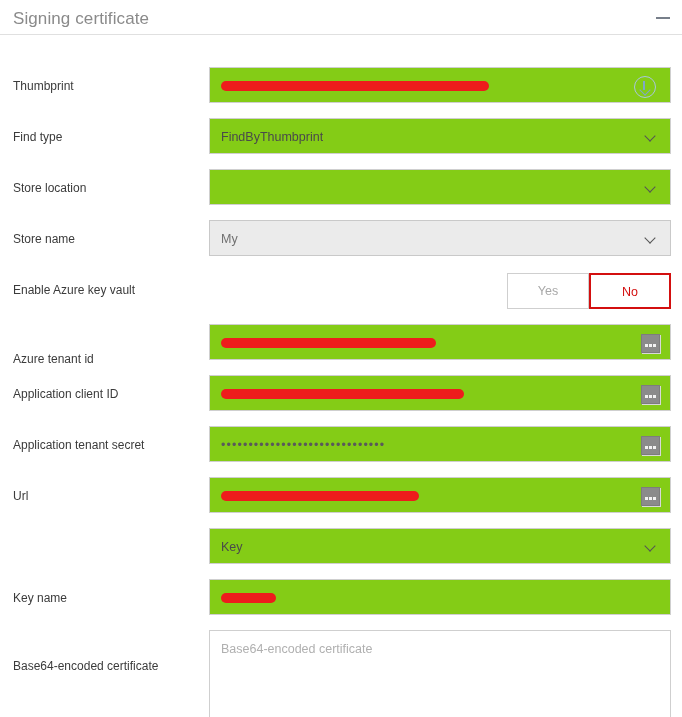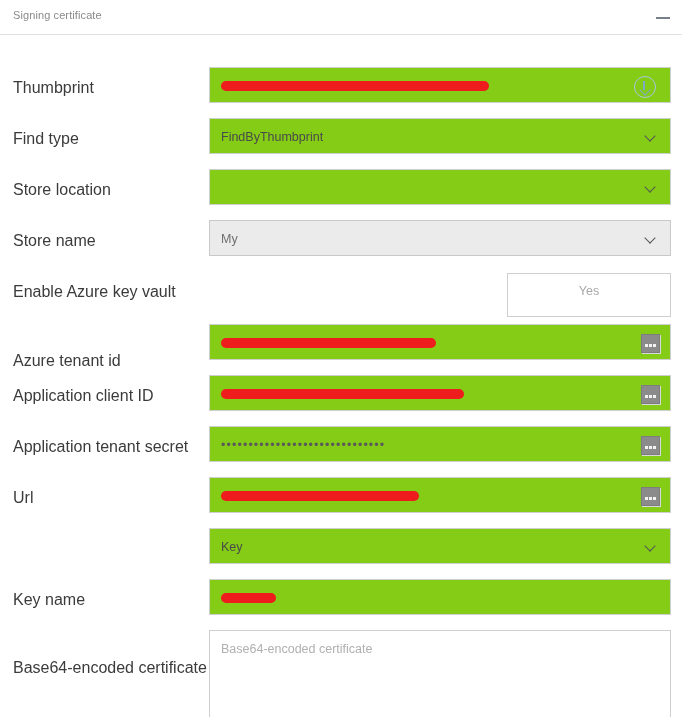--- a/index.html
+++ b/index.html
@@ -23,21 +23,21 @@
     top: 0;
     width: 682px;
     height: 35px;
     border-bottom: 1px solid #e0e0e0;
     box-sizing: border-box;
   }
   .panel-title {
     position: absolute;
     left: 13px;
     top: 9px;
-    font-size: 11px;
+    font-size: 17px;
     color: #8a8a8a;
     letter-spacing: 0.1px;
     white-space: nowrap;
   }
   .collapse-btn {
     position: absolute;
     right: 10px;
     top: 9px;
     width: 18px;
     height: 16px;
@@ -60,21 +60,21 @@
     width: 682px;
   }
   .row {
     position: absolute;
     left: 0;
     width: 682px;
   }
   .row-label {
     position: absolute;
     left: 13px;
-    font-size: 16px;
+    font-size: 12px;
     color: #3b3b3b;
     white-space: nowrap;
   }
 
   .field-wrap {
     position: absolute;
     left: 209px;
     width: 462px;
     box-sizing: border-box;
   }
@@ -206,21 +206,21 @@
   
   .toggle {
     position: absolute;
     left: 507px;
     width: 164px;
     height: 36px;
     display: flex;
   }
   .toggle-opt {
     flex: 1 1 50%;
-    height: 44px;
+    height: 36px;
     line-height: 34px;
     text-align: center;
     font-size: 12.5px;
     box-sizing: border-box;
     cursor: pointer;
     background: #ffffff;
   }
   .toggle-opt.off {
     border: 1px solid #cfcfcf;
     color: #a8a8a8;
@@ -301,20 +301,21 @@
         <div class="value muted">My</div>
         <div class="chevron"></div>
       </div>
     </div>
   </div>
 
   <div class="row" style="top:220px;">
     <div class="row-label" style="top:28px;">Enable Azure key vault</div>
     <div class="toggle" style="top:18px;">
       <div class="toggle-opt off">Yes</div>
+      <div class="toggle-opt on">No</div>
     </div>
   </div>
 
   <div class="row" style="top:273px;">
     <div class="row-label" style="top:44px;">Azure tenant id</div>
     <div class="field-wrap" style="top:16px;">
       <div class="textbox">
         <div class="redaction" style="width:215px;"></div>
         <div class="ellipsis-btn">
           <div class="d d1"></div>

